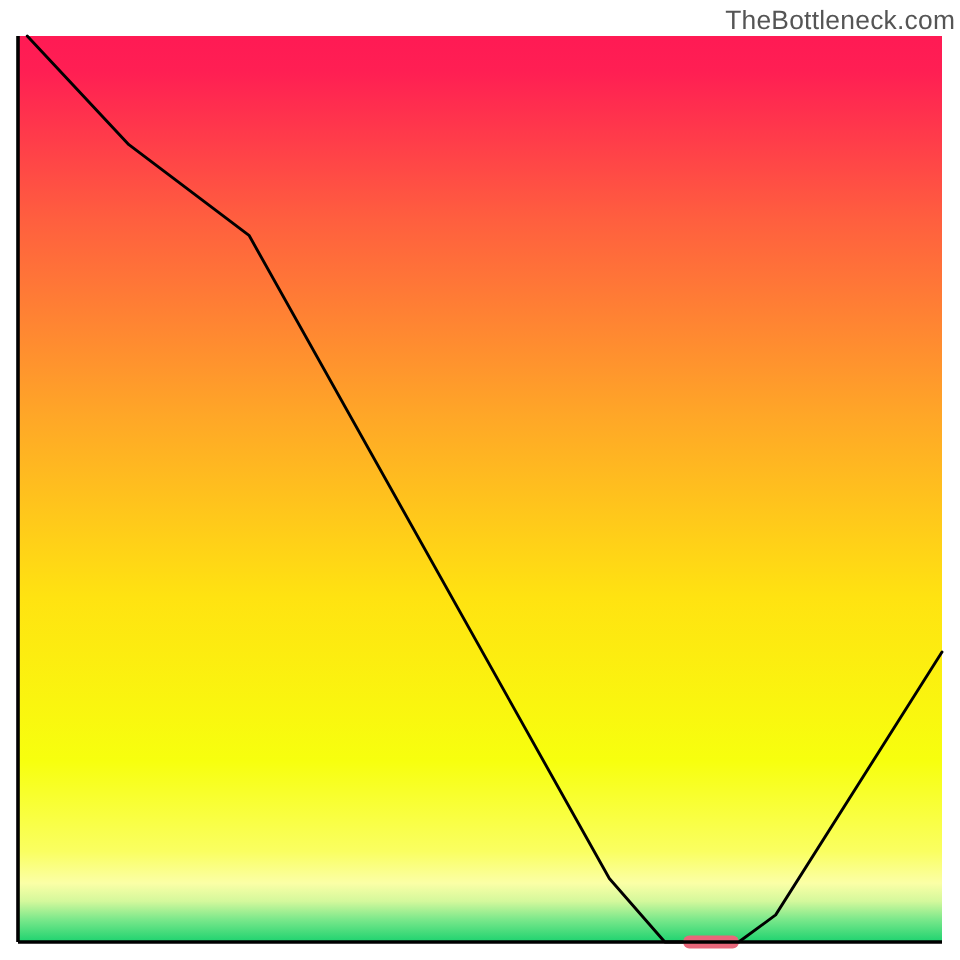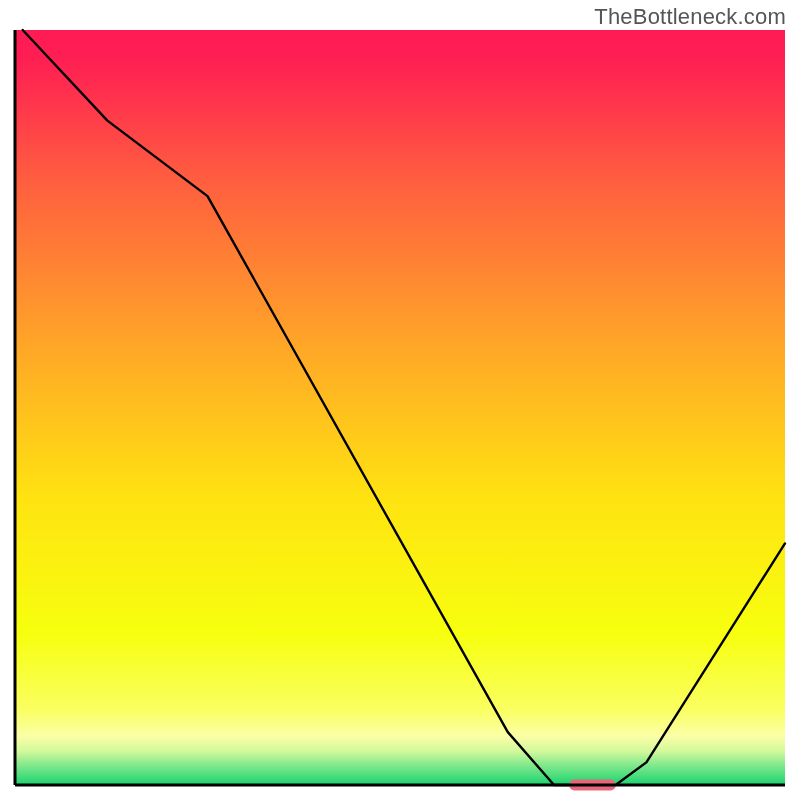--- a/index.html
+++ b/index.html
@@ -11,21 +11,21 @@
     font-family: Arial, Helvetica, sans-serif;
   }
   .chart-container {
     position: relative;
     width: 800px;
     height: 800px;
   }
   .watermark {
     position: absolute;
     top: 4px;
-    right: 14px;
+    right: 4px;
     font-size: 22px;
     font-weight: 500;
     color: #555555;
     letter-spacing: 0.2px;
     z-index: 10;
   }
   svg.plot {
     position: absolute;
     left: 0;
     top: 0;

